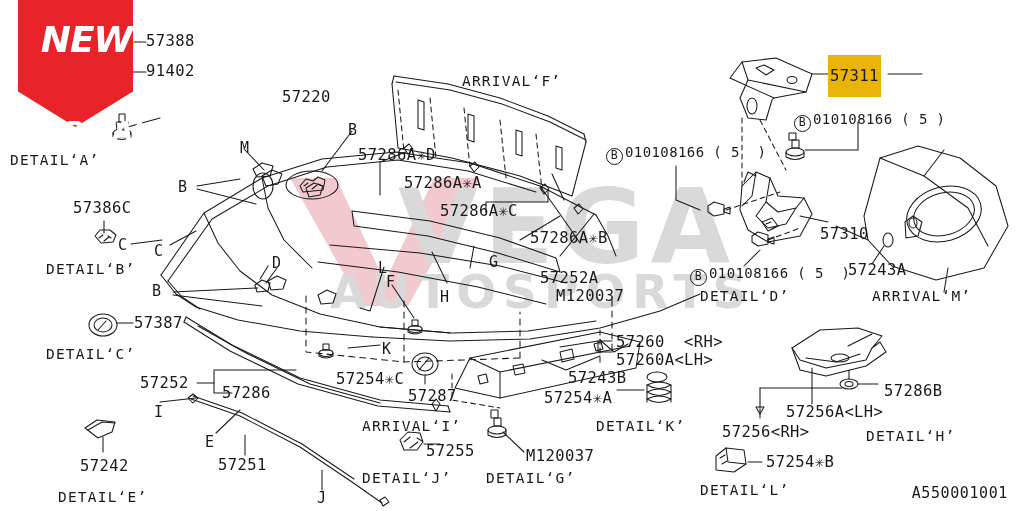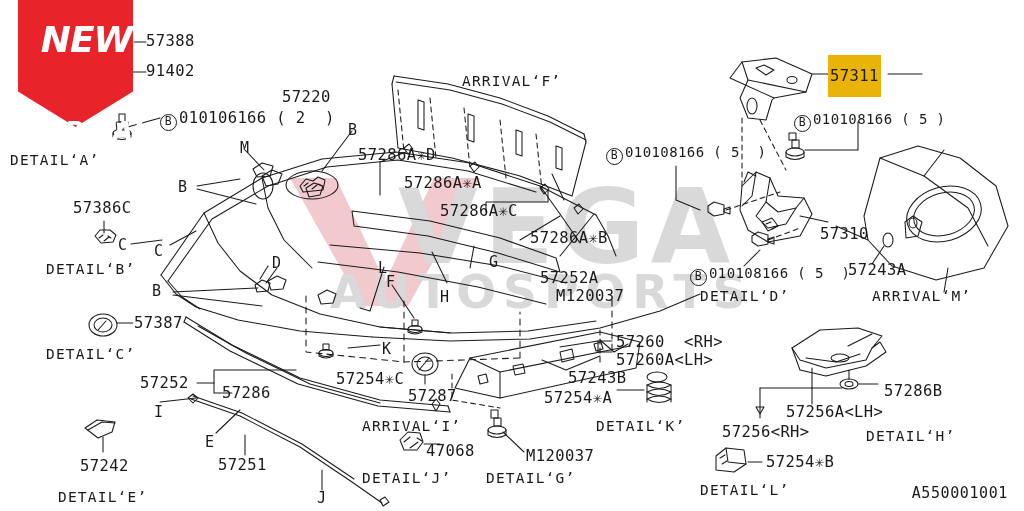--- a/index.html
+++ b/index.html
@@ -314,21 +314,20 @@
 
       <path d="M716 456 l10 -8 l18 2 l2 14 l-12 8 l-18 -2 z"></path>
       <path d="M726 448 l2 14 l18 2"></path>
       <path d="M720 458 l5 -3 M722 464 l5 -3"></path>
       <path d="M748 462 L762 462"></path>
     </g>
   </svg>
 
   <div class="lbl" style="left:146px;top:33px">57388</div>
   <div class="lbl" style="left:146px;top:63px">91402</div>
-  <div class="lbl" style="left:160px;top:110px"><span class="circB">B</span><span>010106166 ( 2  )</span></div>
   <div class="detail" style="left:10px;top:152px">DETAIL‘A’</div>
 
   <div class="lbl" style="left:282px;top:89px">57220</div>
 
   <div class="lbl" style="left:73px;top:200px">57386C</div>
   <div class="detail" style="left:46px;top:261px">DETAIL‘B’</div>
 
   <div class="lbl" style="left:134px;top:315px">57387</div>
   <div class="detail" style="left:46px;top:346px">DETAIL‘C’</div>
 
@@ -343,21 +342,21 @@
   <div class="lbl" style="left:358px;top:147px">57286A✳D</div>
   <div class="lbl" style="left:404px;top:175px">57286A✳A</div>
   <div class="lbl" style="left:440px;top:203px">57286A✳C</div>
   <div class="lbl" style="left:530px;top:230px">57286A✳B</div>
   <div class="lbl" style="left:540px;top:270px">57252A</div>
   <div class="lbl" style="left:556px;top:288px">M120037</div>
 
   <div class="lbl" style="left:336px;top:371px">57254✳C</div>
   <div class="lbl" style="left:408px;top:388px">57287</div>
   <div class="detail" style="left:362px;top:418px">ARRIVAL‘I’</div>
-  <div class="lbl" style="left:426px;top:443px">47068</div>
+  <div class="lbl" style="left:426px;top:443px">57255</div>
   <div class="detail" style="left:362px;top:470px">DETAIL‘J’</div>
   <div class="lbl" style="left:526px;top:448px">M120037</div>
   <div class="detail" style="left:486px;top:470px">DETAIL‘G’</div>
 
   <div class="lbl" style="left:616px;top:334px">57260  &lt;RH&gt;</div>
   <div class="lbl" style="left:616px;top:352px">57260A&lt;LH&gt;</div>
   <div class="lbl" style="left:568px;top:370px">57243B</div>
   <div class="lbl" style="left:544px;top:390px">57254✳A</div>
   <div class="detail" style="left:596px;top:418px">DETAIL‘K’</div>
 

